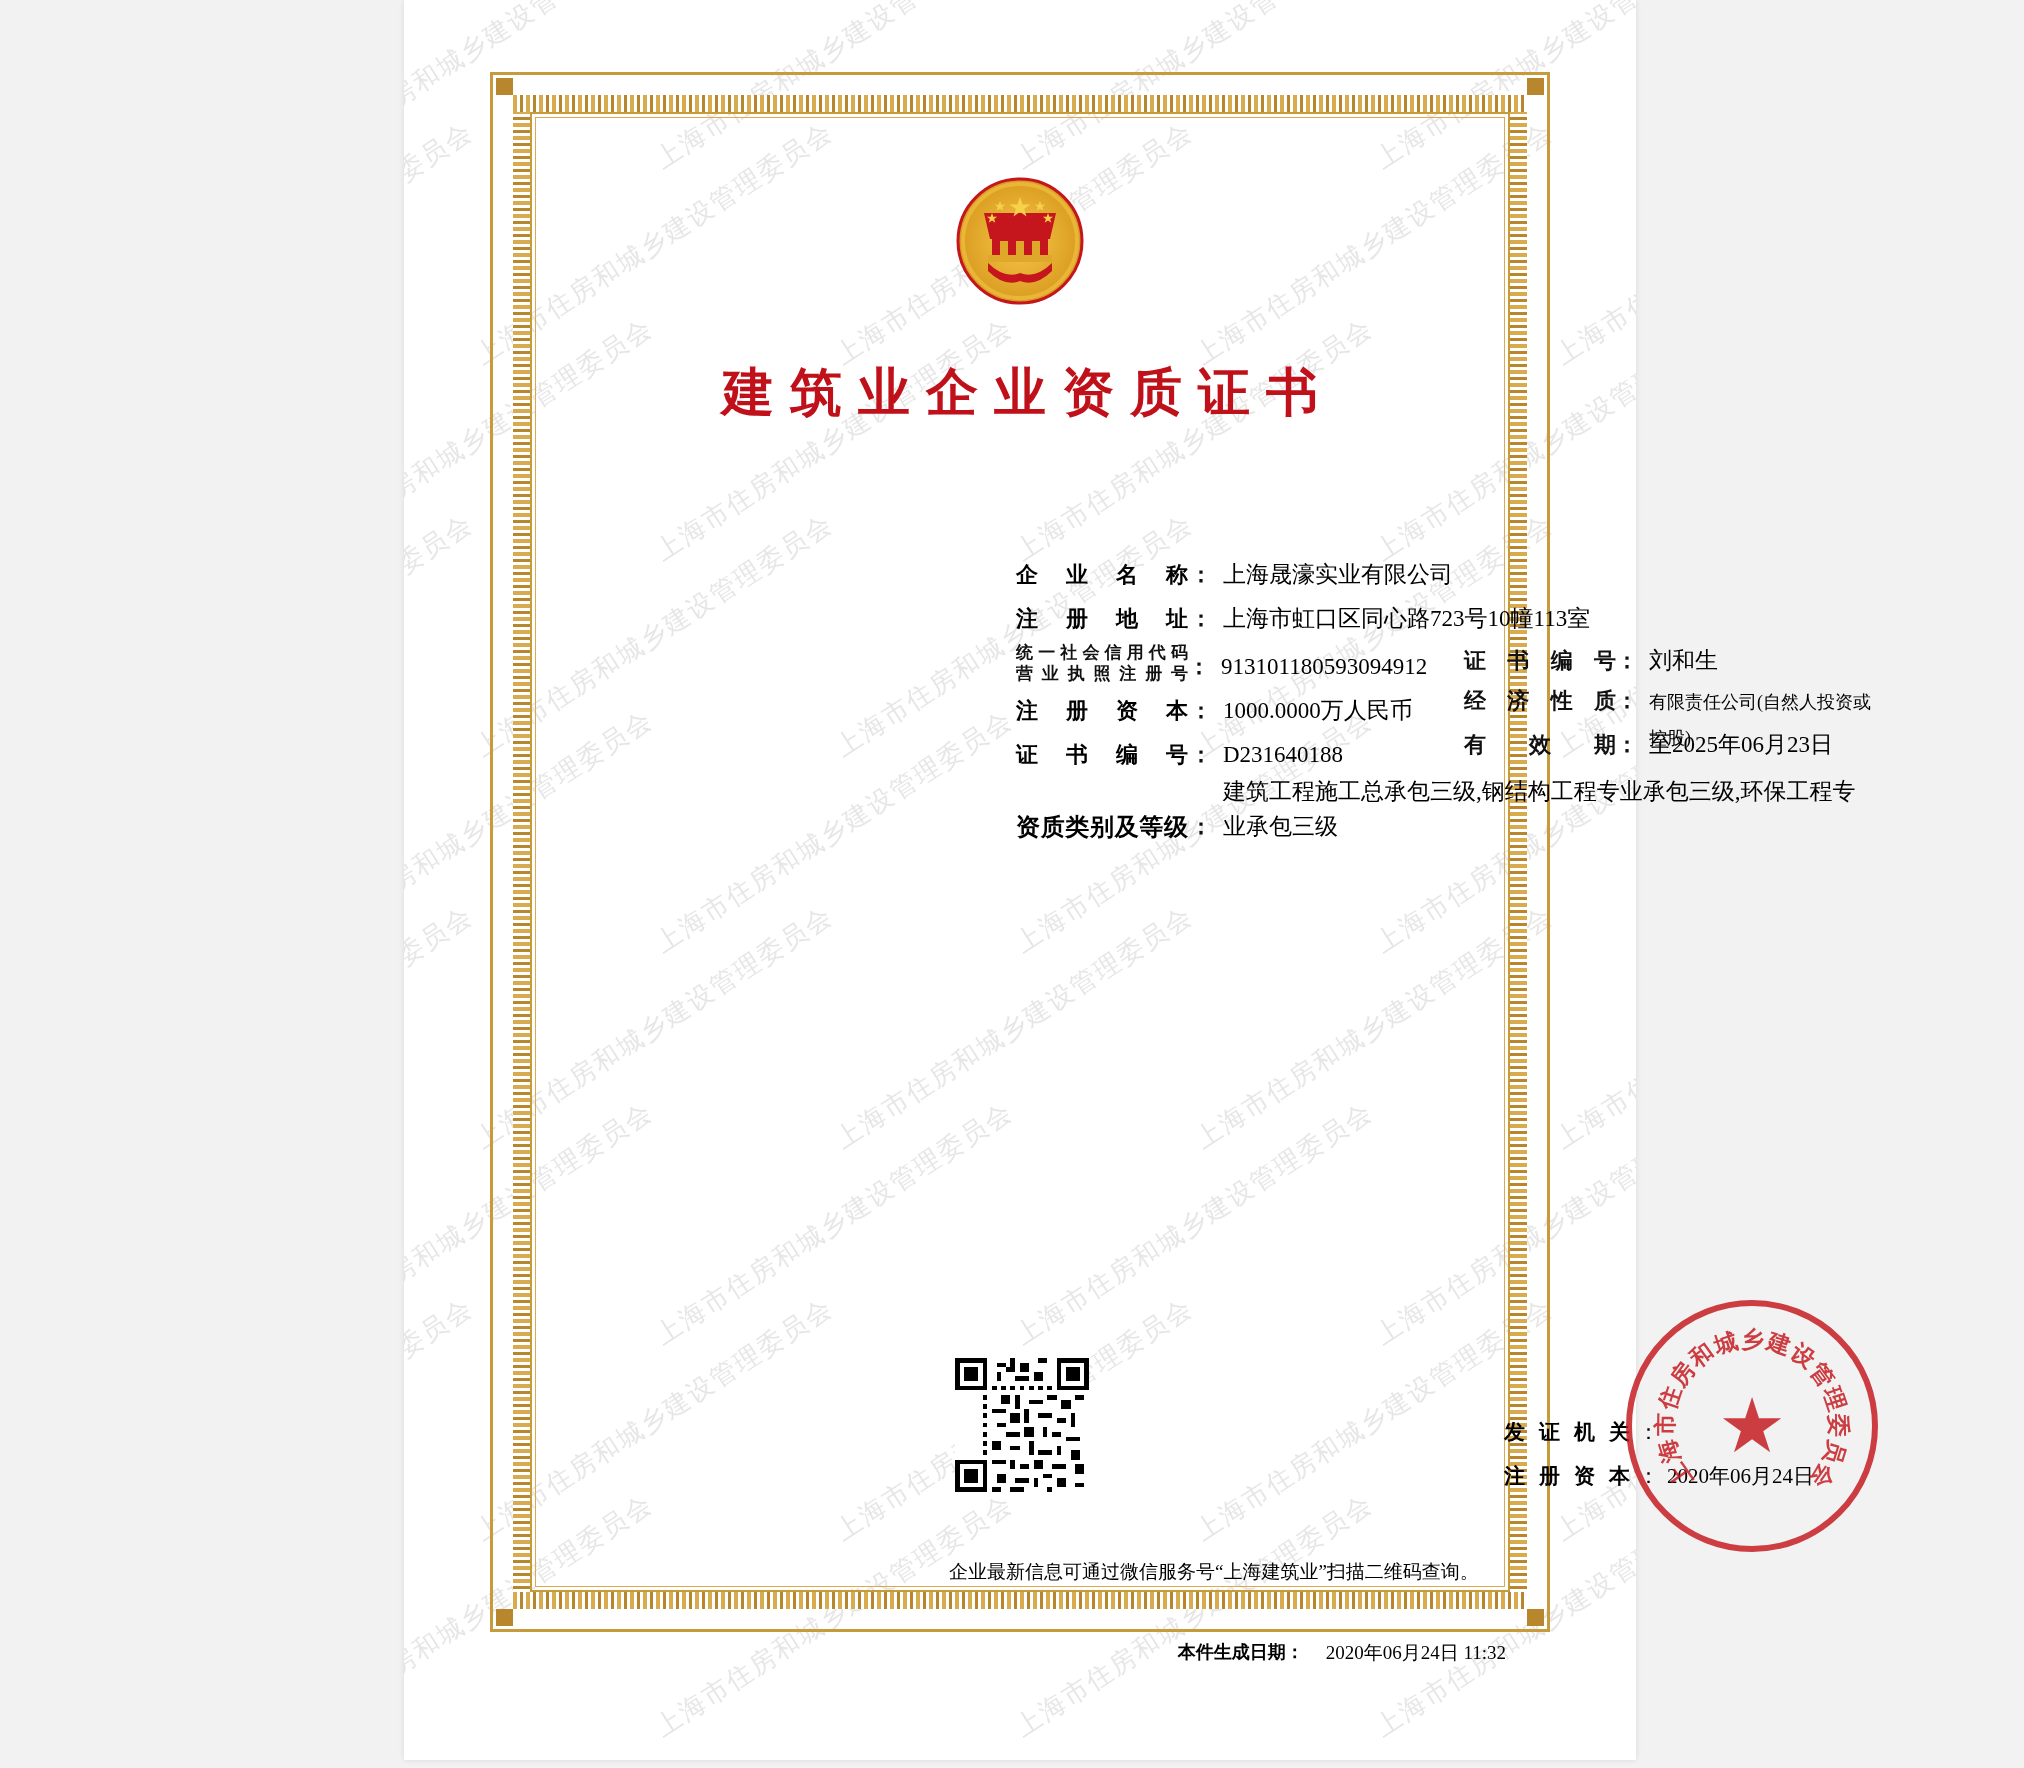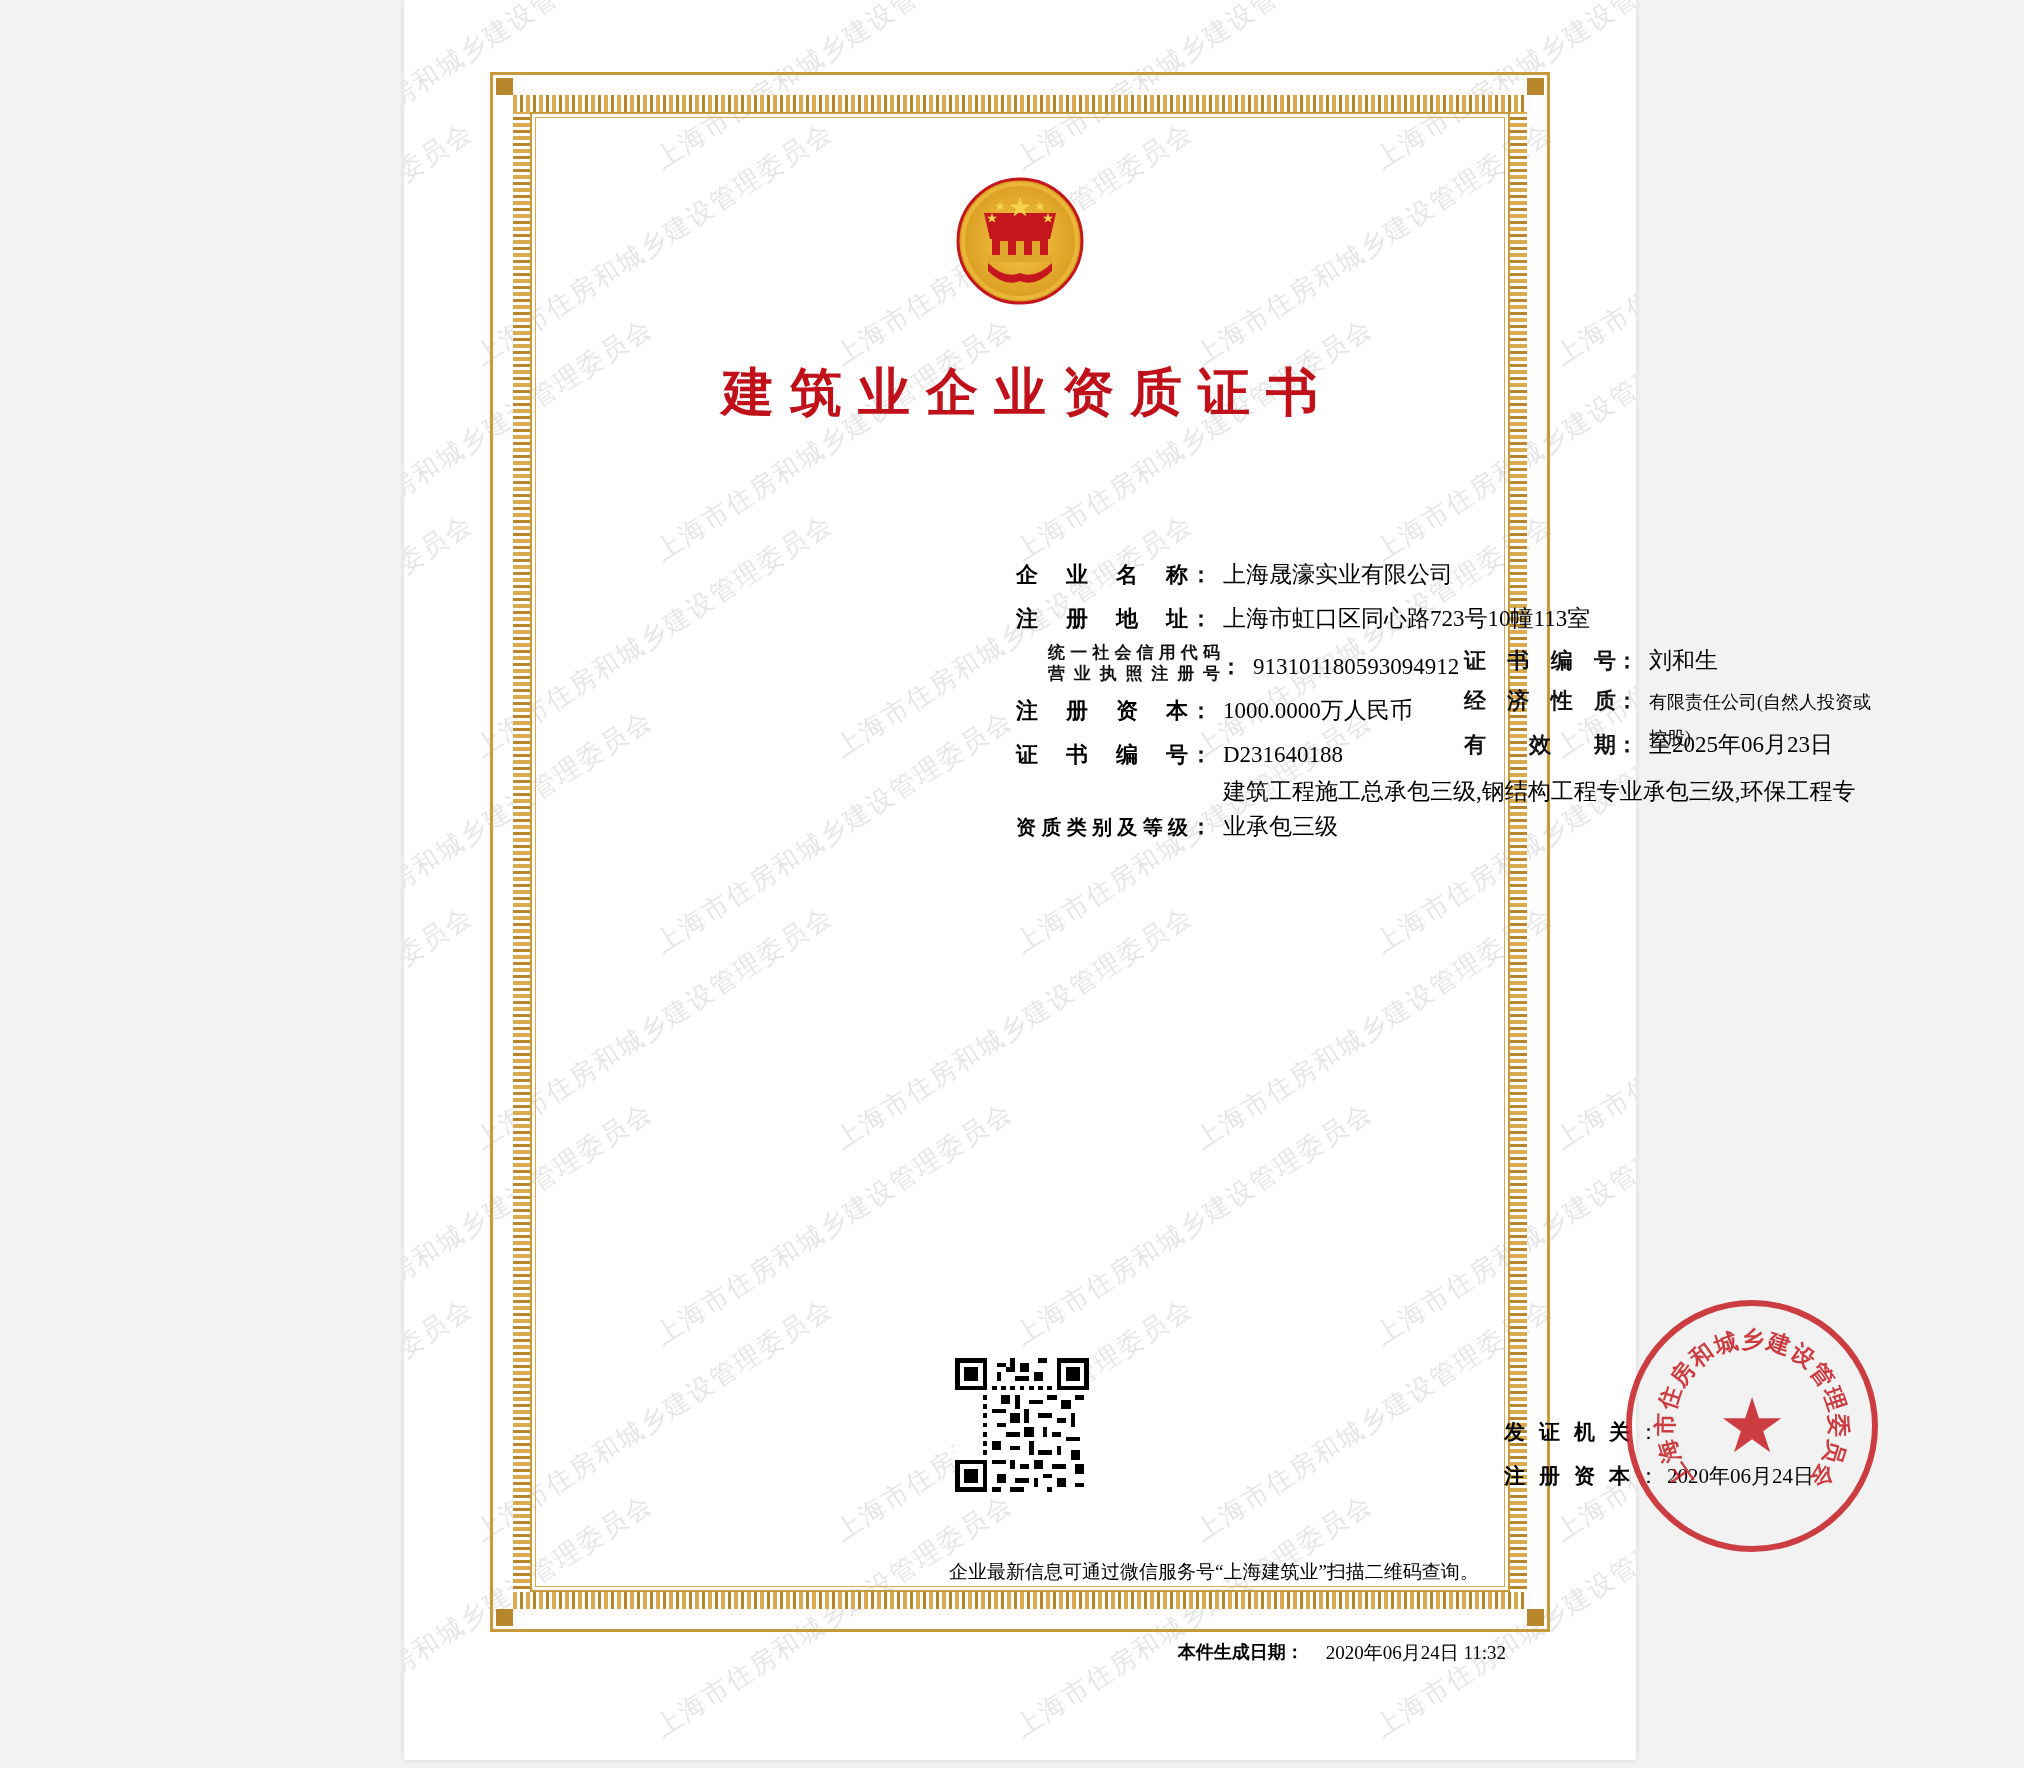--- a/index.html
+++ b/index.html
@@ -171,21 +171,20 @@
   .lbl-two-line {
     font-size: 17px;
     line-height: 21px;
     font-weight: bold;
     width: 172px;
     flex: 0 0 172px;
     text-align: justify;
     text-align-last: justify;
     font-family: "Liberation Sans", sans-serif;
     padding-top: 2px;
-    margin-left: 32px;
   }
   .col2 {
     position: absolute;
     left: 448px;
     top: 0;
     display: flex;
     align-items: flex-start;
   }
   .lbl2 {
     width: 152px;
@@ -451,21 +450,21 @@
         <span class="val">D231640188</span>
 
         <span class="col2">
           <span class="lbl2">有效期</span>
           <span class="lbl-colon">：</span>
           <span class="val">至2025年06月23日</span>
         </span>
       </div>
 
       <div class="row" style="margin-top:2px;">
-        <span class="lbl" style="letter-spacing:0; font-size:20px; text-align-last:justify;">资质类别及等级</span>
+        <span class="lbl" style="letter-spacing:0; font-size:24px; text-align-last:justify;">资质类别及等级</span>
         <span class="lbl-colon">：</span>
         <span class="val qual-val">建筑工程施工总承包三级,钢结构工程专业承包三级,环保工程专业承包三级</span>
       </div>
 
     </div>
 
     <div class="qr">
       <svg viewBox="0 0 29 29" width="134" height="134" shape-rendering="crispEdges" aria-hidden="true">
         <rect width="29" height="29" fill="#ffffff"></rect>
         <g fill="#000000">

